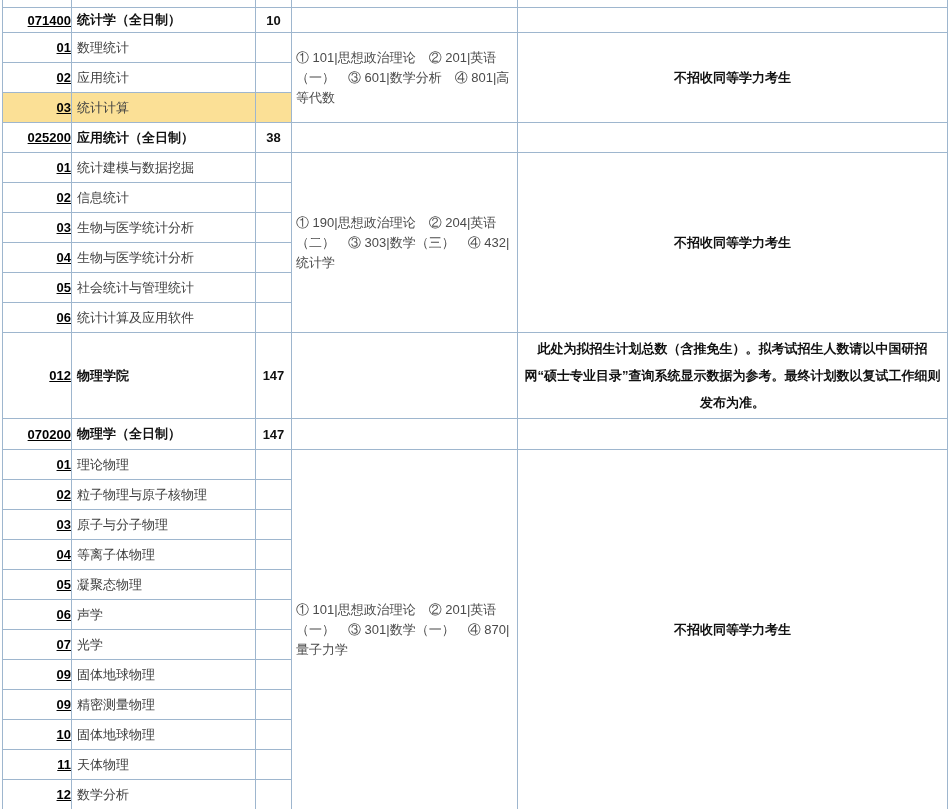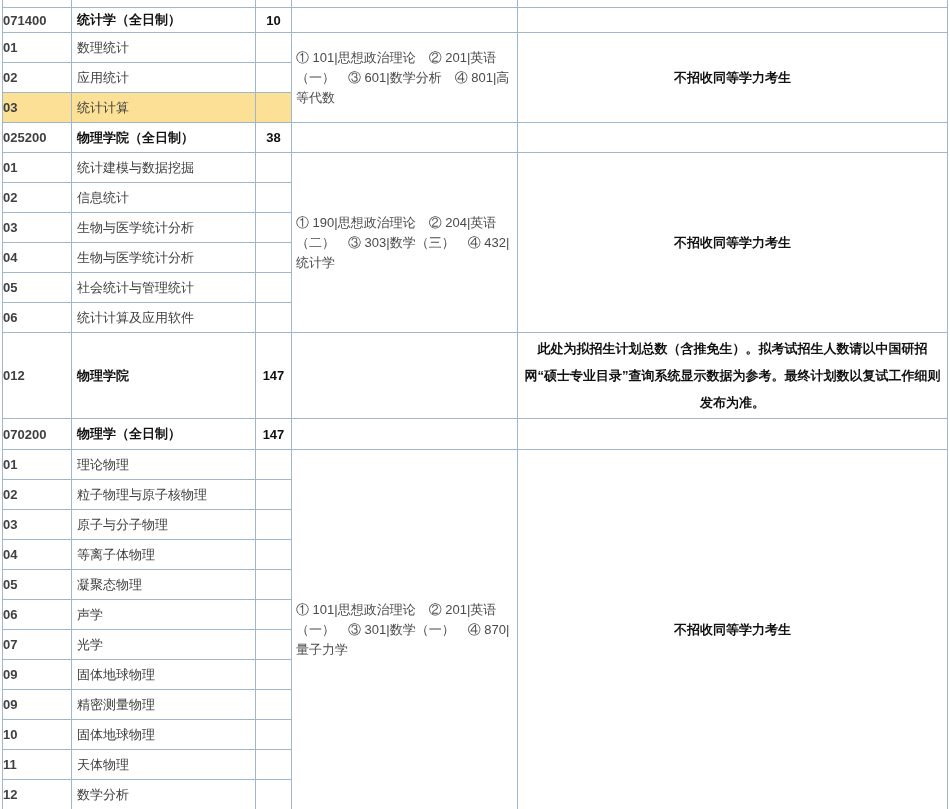--- a/index.html
+++ b/index.html
@@ -15,21 +15,21 @@
     border:1px solid #9eb6ce;
     padding:0;vertical-align:middle;
     font-size:13px;color:#404040;overflow:hidden;
     background:#fff;
   }
   tr.h10 td{height:9px;}
   tr.h25 td{height:24px;}
   tr.h30 td{height:29px;}
   tr.h81 td{height:80px;}
   tr.h31 td{height:30px;margin-top:38px;}
-  td.code{text-align:left;font-weight:bold;color:#404040;}
+  td.code{text-align:right;font-weight:bold;color:#000000;text-decoration:underline;}
   td.name{text-align:left;padding-left:5px;padding-right:12px;}
   td.sec-name{font-weight:bold;color:#111;}
   td.quota{text-align:center;font-weight:bold;color:#111;}
   td.exam{
     text-align:left;padding:2px 3px 2px 4px;
     line-height:20px;color:#4a4a4a;
   }
   td.remark{
     text-align:center;padding:2px 4px;
     font-weight:bold;color:#111;line-height:26px;
@@ -79,21 +79,21 @@
       <td></td>
     </tr>
     <tr class="h30">
       <td class="code hl">03</td>
       <td class="name hl">统计计算</td>
       <td class="hl"></td>
     </tr>
 
     <tr class="h30">
       <td class="code">025200</td>
-      <td class="name sec-name">物理学院（全日制）</td>
+      <td class="name sec-name">应用统计（全日制）</td>
       <td class="quota">38</td>
       <td></td>
       <td></td>
     </tr>
     <tr class="h30">
       <td class="code">01</td>
       <td class="name">统计建模与数据挖掘</td>
       <td></td>
       <td class="exam" rowspan="6">① 190|思想政治理论　② 204|英语（二）　③ 303|数学（三）　④ 432|统计学</td>
       <td class="remark" rowspan="6">不招收同等学力考生</td>

